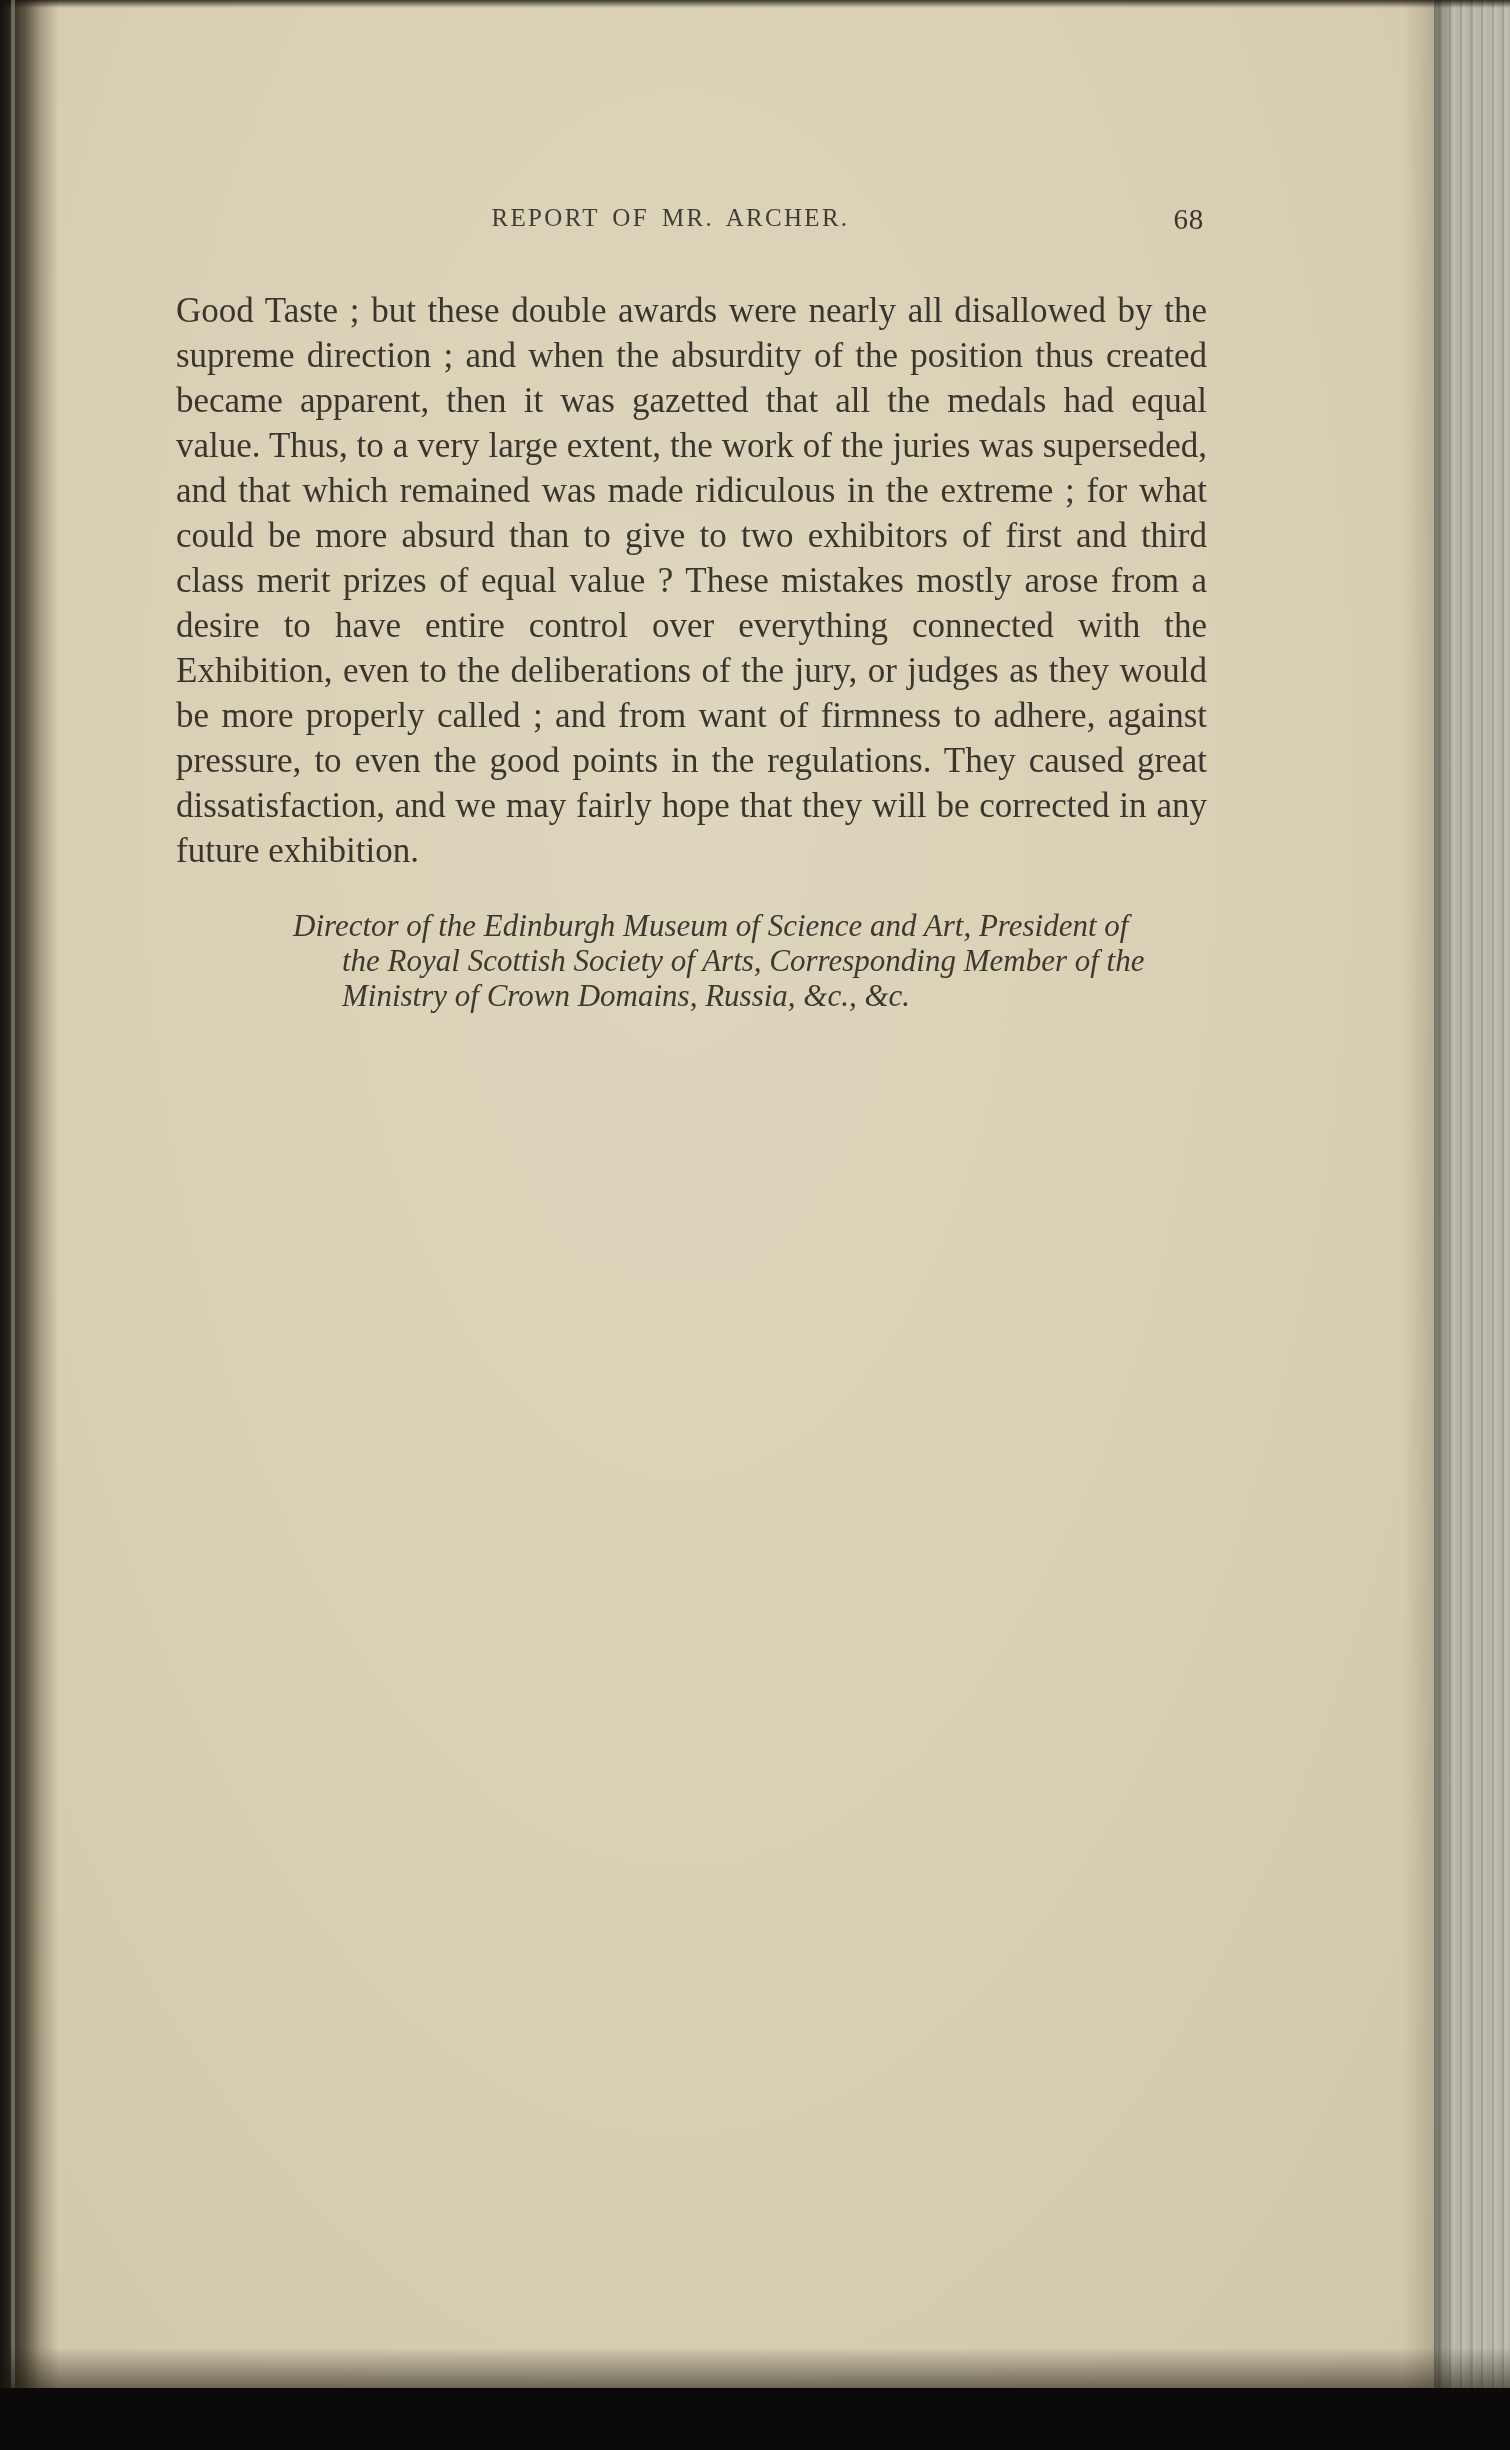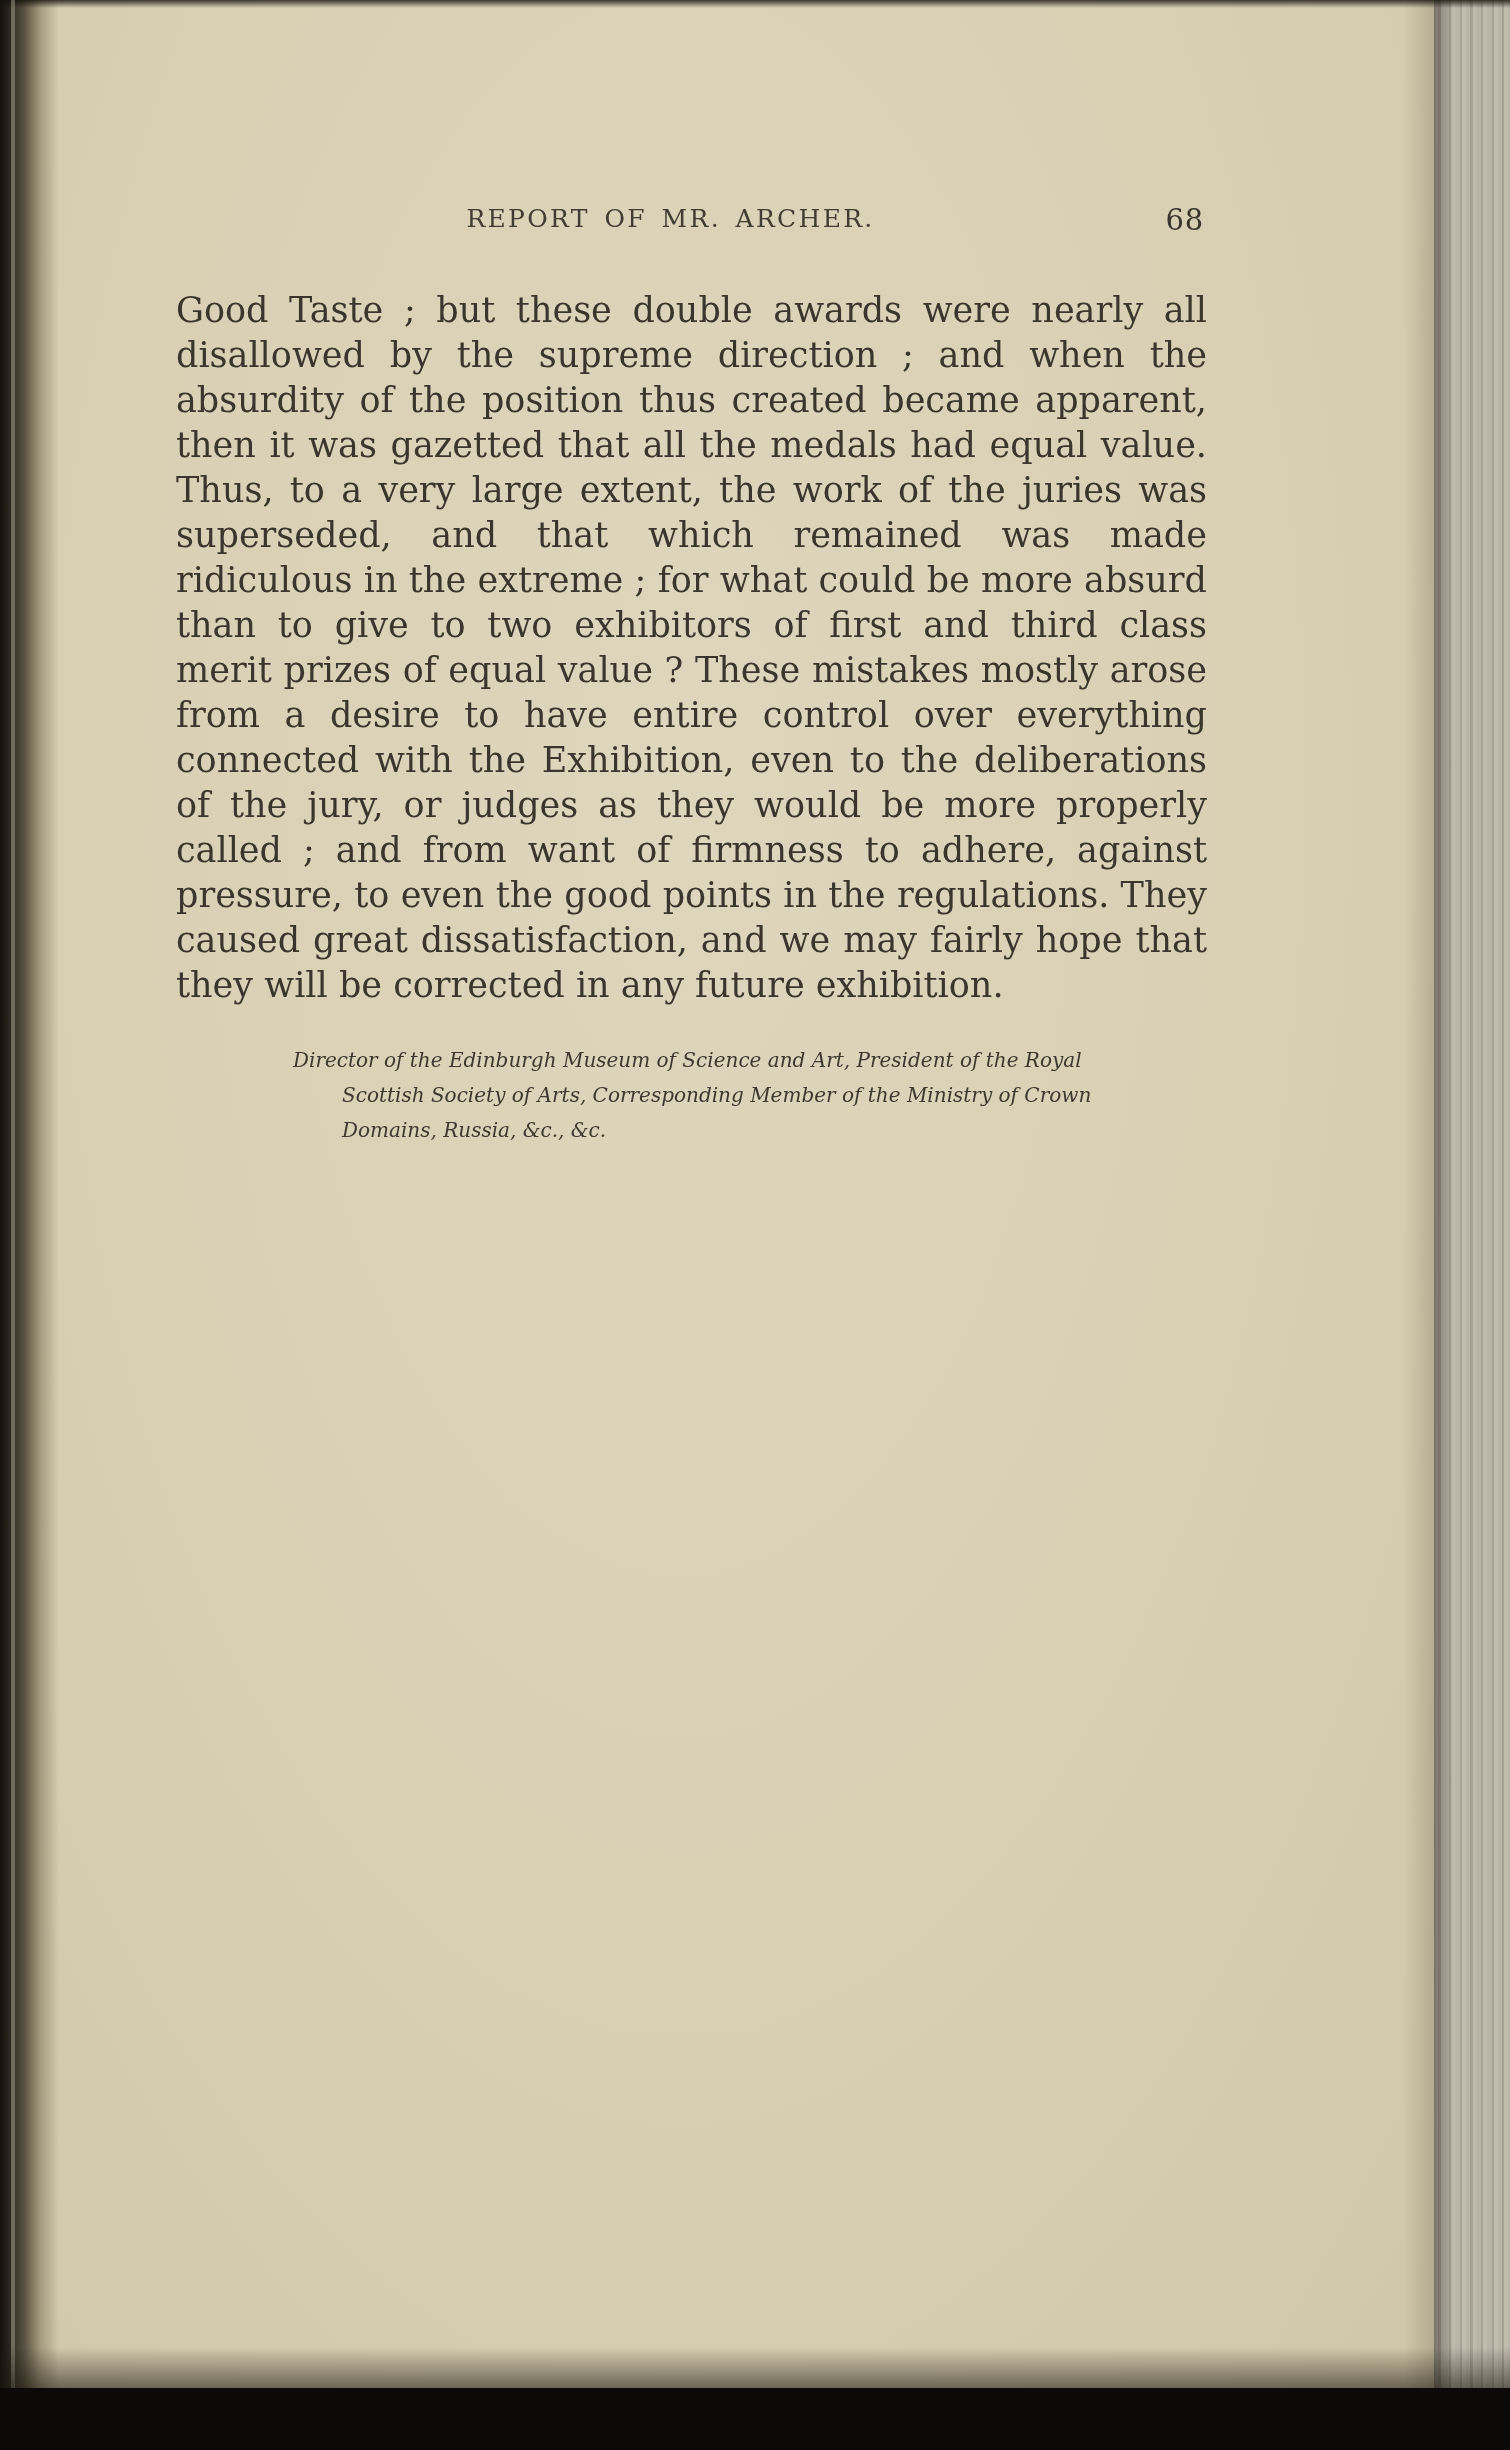--- a/index.html
+++ b/index.html
@@ -8,20 +8,21 @@
     background: #11100d;
     font-family: "DejaVu Serif", "Liberation Serif", serif;
   }
 
   .scan {
     position: relative;
     width: 1511px;
     height: 2450px;
     overflow: hidden;
     background: radial-gradient(ellipse at 45% 32%, #ded6bd 0%, #d8cfb3 55%, #cfc5a8 100%);
+    font-family: Liberation Serif, serif;
   }
 
   
   .gutter {
     position: absolute;
     left: 0; top: 0; bottom: 0;
     width: 59px;
     background: linear-gradient(to right,
       #14110c 0%,
       #2e2920 18%,
@@ -132,21 +133,21 @@
     color: #38342c;
     white-space: nowrap;
   }
 
   .signature-titles {
     margin-top: 20px;
     padding-left: 166px;
     padding-right: 45px;
     text-indent: -49px;
     font-style: italic;
-    font-size: 20px;
+    font-size: 31px;
     line-height: 35px;
     color: #3d3930;
   }
 </style>
 </head>
 <body>
 
 <div class="scan">
 
   <div class="top-edge"></div>

